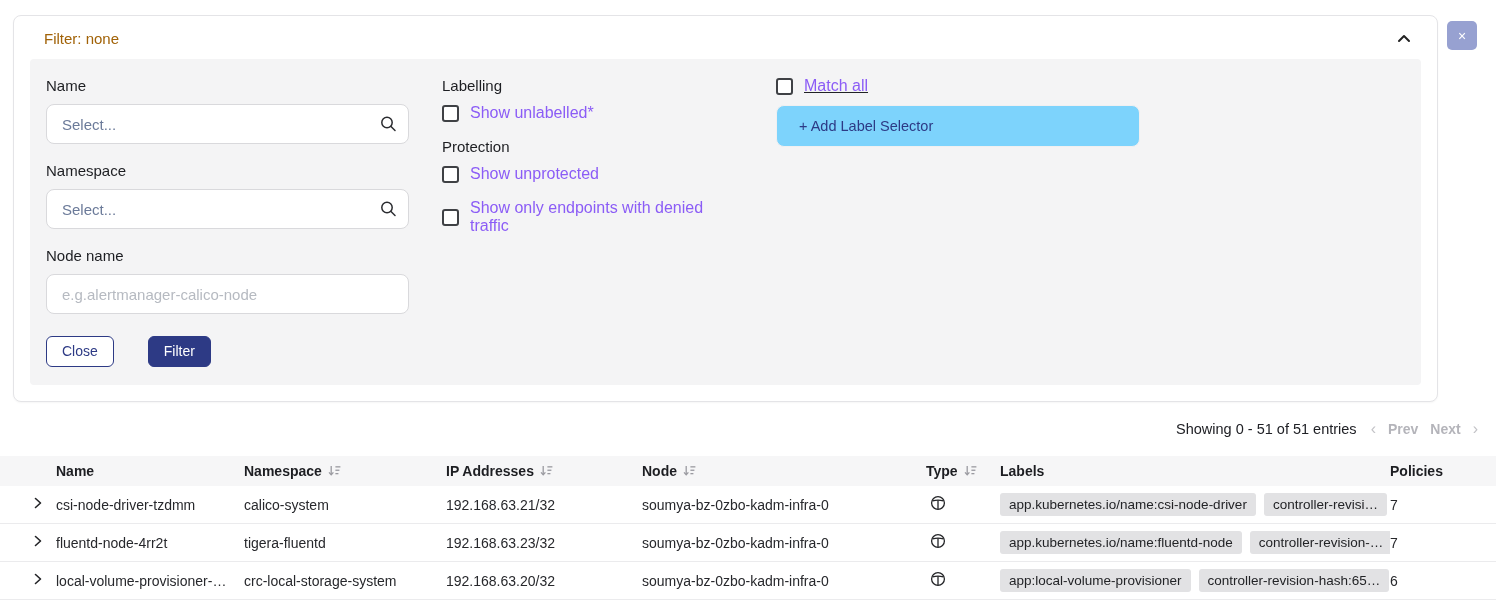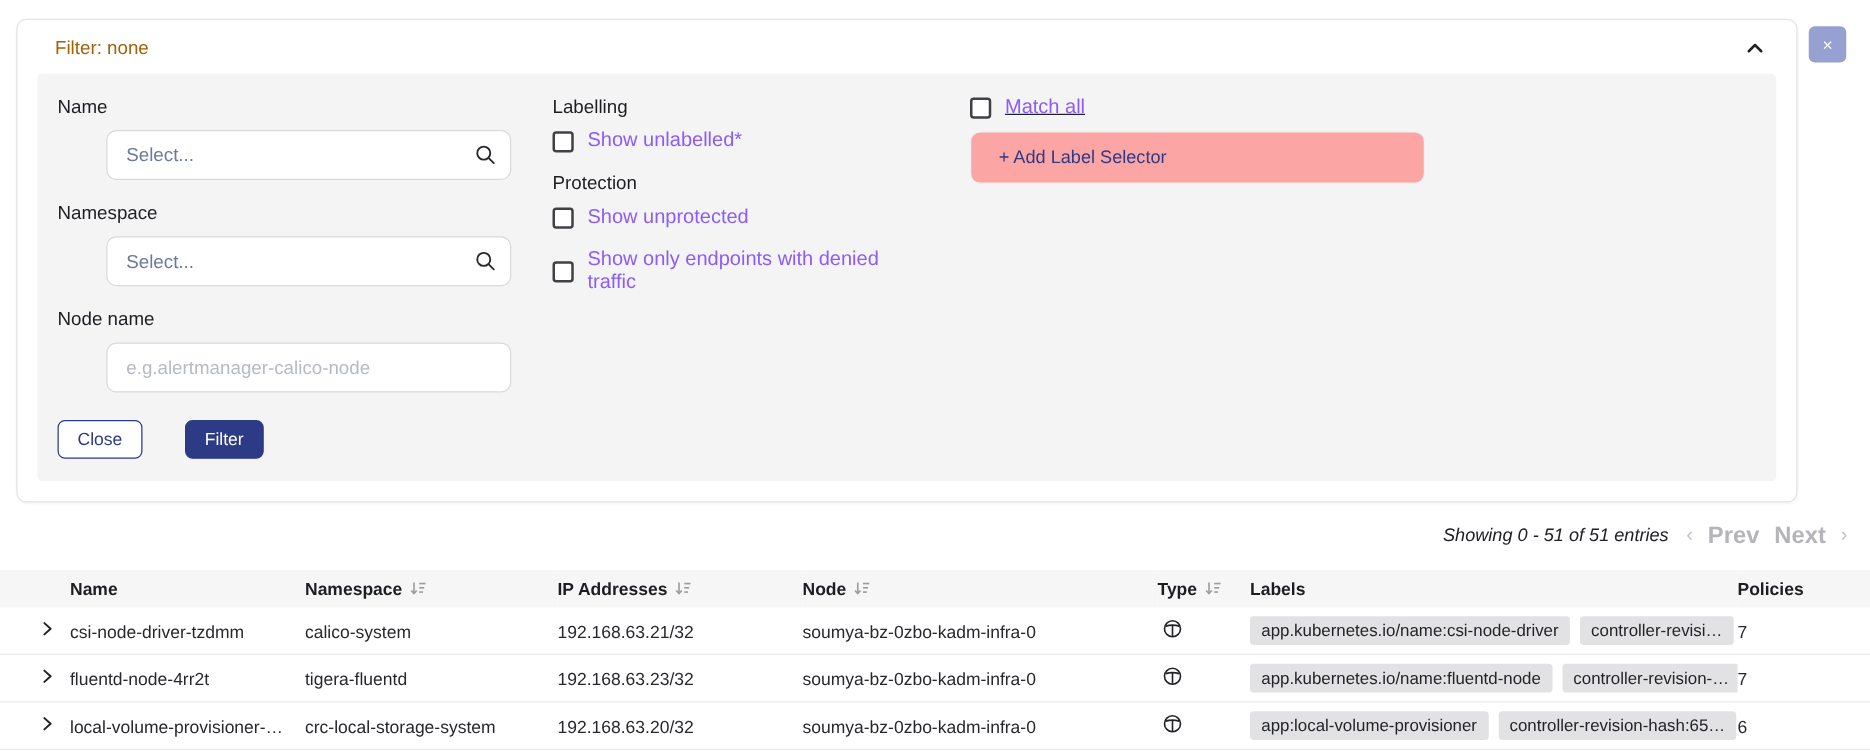--- a/index.html
+++ b/index.html
@@ -17,21 +17,21 @@
   .panel-close { position:absolute; top:6px; right:-39px; width:30px; height:29px;
     background:#97a1d1; color:#fff; border:none; border-radius:5px; font-size:14px;
     line-height:1; cursor:pointer; }
 
   .filter-body { background:#f4f4f5; border-radius:4px; padding:18px 16px 18px 16px;
     display:grid; grid-template-columns:363px 301px 364px; column-gap:33px;
     align-items:start; }
 
   .field-label, .group-heading { font-size:15px; color:#1d1e22; margin-bottom:10px; }
   .field-group { margin-bottom:18px; }
-  .input-wrap { position:relative;margin-left:39px; }
+  .input-wrap { position:relative; }
   .text-input { width:100%; height:40px; border:1px solid #d9d9dc; border-radius:8px;
     background:#fff; padding:0 38px 0 15px; font-size:15px;
     font-family:"Liberation Sans", sans-serif; color:#27282c; outline:none; }
   .text-input.plain { padding-right:15px; }
   .text-input.select-like::placeholder { color:#6b7a99; opacity:1; }
   .text-input.hint::placeholder { color:#b6bac1; opacity:1; }
   .search-icon { position:absolute; right:12px; top:50%; transform:translateY(-50%);
     display:inline-flex; }
 
   .btn-row { display:flex; gap:34px; margin-top:22px; }
@@ -41,32 +41,32 @@
   .btn-solid { background:#2d3a85; color:#fff; border:1.5px solid #2d3a85; }
 
   .checkbox-row { display:flex; align-items:center; gap:11px; margin-bottom:21px; }
   .checkbox-row:last-child { margin-bottom:0; }
   .cb { width:17px; height:17px; appearance:none; -webkit-appearance:none;
     border:2px solid #3f4145; border-radius:3px; background:#fff; flex:none; cursor:pointer; }
   .cb-label { font-size:16px; color:#8b5cf6; }
   .check-group { margin-bottom:16px; }
 
   .add-selector-btn { display:block; width:364px; height:42px; margin-top:8px;
-    background:#fca5a5; border:1px solid #f0f0f1; border-radius:8px; text-align:left;
+    background:#7dd3fc; border:1px solid #f0f0f1; border-radius:8px; text-align:left;
     padding:0 22px; font-family:"Liberation Sans", sans-serif; font-size:14.5px;
     color:#2d3a85; cursor:pointer; }
   .label-selector-heading { margin-bottom:12px; }
 
   
   .pagination { display:flex; justify-content:flex-end; align-items:center;
     gap:14px; margin:16px 18px 0 0; height:22px; }
-  .showing-text { font-size:14.5px; color:#202126;font-style:italic; }
+  .showing-text { font-size:14.5px; color:#202126; }
   .pager { display:flex; align-items:center; gap:12px; }
   .pager-chevron { color:#c3c3c7; font-size:16px; line-height:1; cursor:pointer; }
-  .pager-link { color:#b4b4ba; font-size:19px; font-weight:bold; cursor:pointer; }
+  .pager-link { color:#b4b4ba; font-size:14px; font-weight:bold; cursor:pointer; }
 
   
   .endpoint-table { width:1496px; border-collapse:collapse; margin-top:16px; table-layout:fixed; }
   .endpoint-table th { background:#f6f6f7; font-size:14px; font-weight:bold; color:#1d1e22;
     text-align:left; height:30px; padding:0; vertical-align:middle; }
   .endpoint-table td { font-size:14px; color:#27282c; height:38px; padding:0;
     border-bottom:1px solid #ebebed; vertical-align:middle; white-space:nowrap;
     overflow:hidden; }
   .th-inner { display:inline-flex; align-items:center; gap:6px; }
   .sort-icon { display:inline-flex; }

